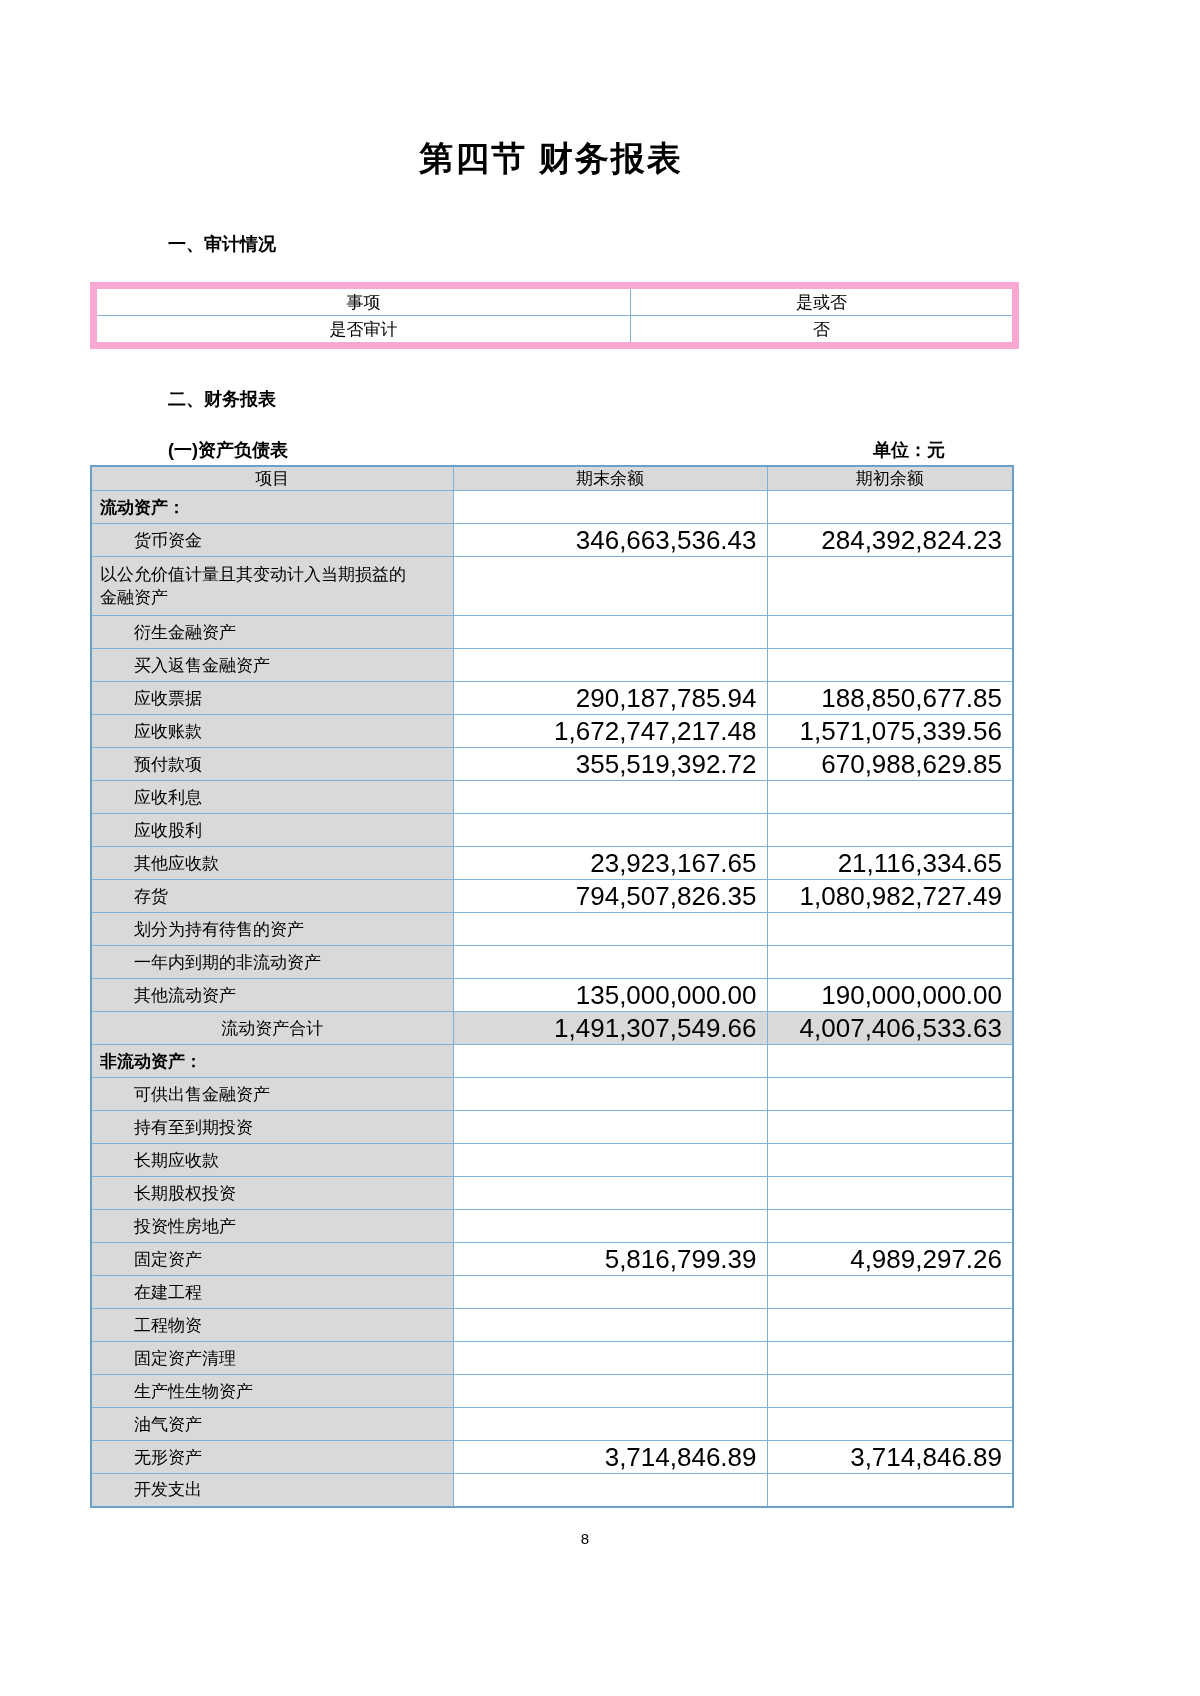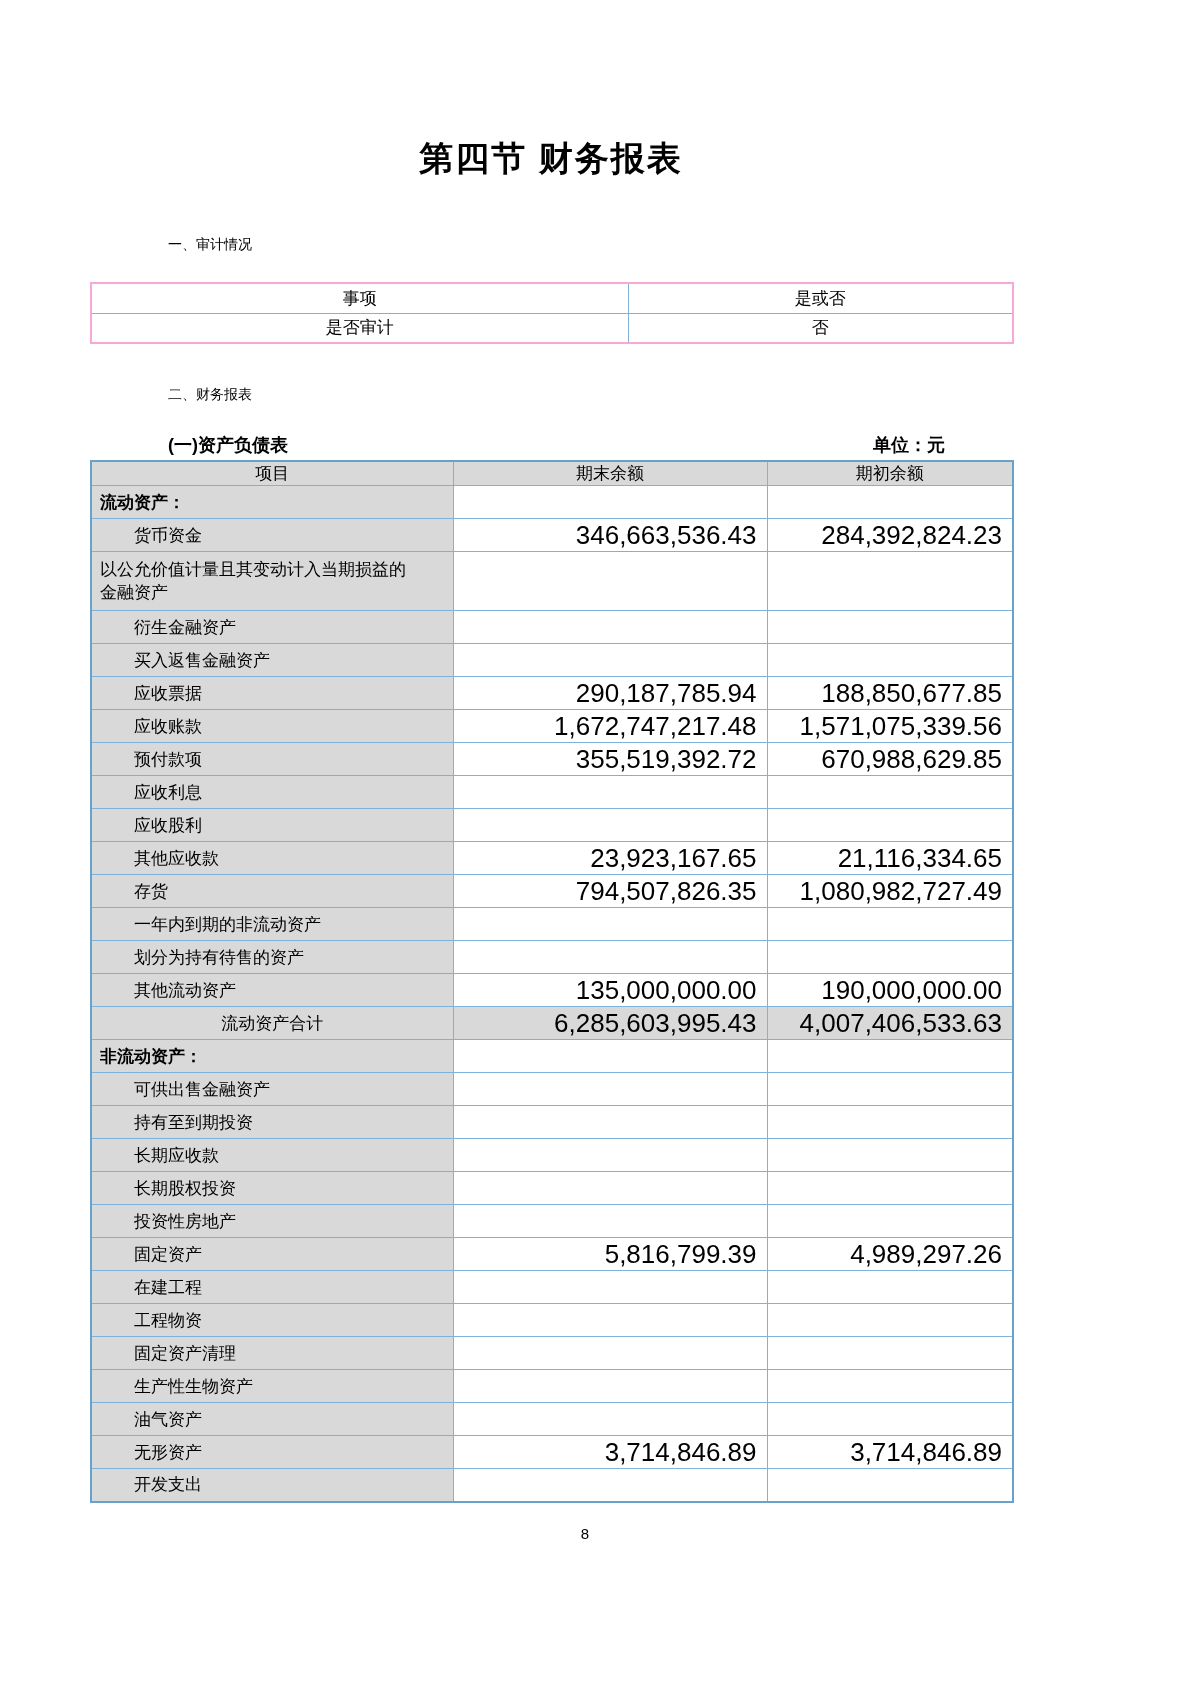--- a/index.html
+++ b/index.html
@@ -21,34 +21,34 @@
     font-family: "Liberation Sans", sans-serif;
     font-weight: bold;
     font-size: 34px;
     line-height: 44px;
     letter-spacing: 2px;
   }
   .heading {
     width: 922px;
     padding-left: 78px;
     font-family: "Liberation Sans", sans-serif;
-    font-weight: normal;
-    font-size: 14px;
+    font-weight: bold;
+    font-size: 18px;
     line-height: 25px;
   }
   .heading-audit { margin-top: 52px; }
   .heading-statements { margin-top: 38px; }
 
   
   .audit-table {
     width: 922px;
     margin-top: 25px;
     border-collapse: collapse;
     table-layout: fixed;
-    border: 2px solid #f9a8d4;
+    border: 7px solid #f9a8d4;
   }
   .audit-table th, .audit-table td {
     border: 1px solid #7fb2d9;
     height: 30px;
     text-align: center;
     vertical-align: middle;
     font-weight: normal;
     font-size: 17px;
     padding: 0;
   }
@@ -233,37 +233,37 @@
           <td class="c-label">其他应收款</td>
           <td class="c-num">23,923,167.65</td>
           <td class="c-num">21,116,334.65</td>
         </tr>
         <tr class="item">
           <td class="c-label">存货</td>
           <td class="c-num">794,507,826.35</td>
           <td class="c-num">1,080,982,727.49</td>
         </tr>
         <tr class="item">
+          <td class="c-label">划分为持有待售的资产</td>
+          <td class="c-num"></td>
+          <td class="c-num"></td>
+        </tr>
+        <tr class="item">
           <td class="c-label">一年内到期的非流动资产</td>
-          <td class="c-num"></td>
-          <td class="c-num"></td>
-        </tr>
-        <tr class="item">
-          <td class="c-label">划分为持有待售的资产</td>
           <td class="c-num"></td>
           <td class="c-num"></td>
         </tr>
         <tr class="item">
           <td class="c-label">其他流动资产</td>
           <td class="c-num">135,000,000.00</td>
           <td class="c-num">190,000,000.00</td>
         </tr>
         <tr class="total">
           <td class="c-label">流动资产合计</td>
-          <td class="c-num">6,285,603,995.43</td>
+          <td class="c-num">1,491,307,549.66</td>
           <td class="c-num">4,007,406,533.63</td>
         </tr>
         <tr class="section">
           <td class="c-label">非流动资产：</td>
           <td class="c-num"></td>
           <td class="c-num"></td>
         </tr>
         <tr class="item">
           <td class="c-label">可供出售金融资产</td>
           <td class="c-num"></td>

